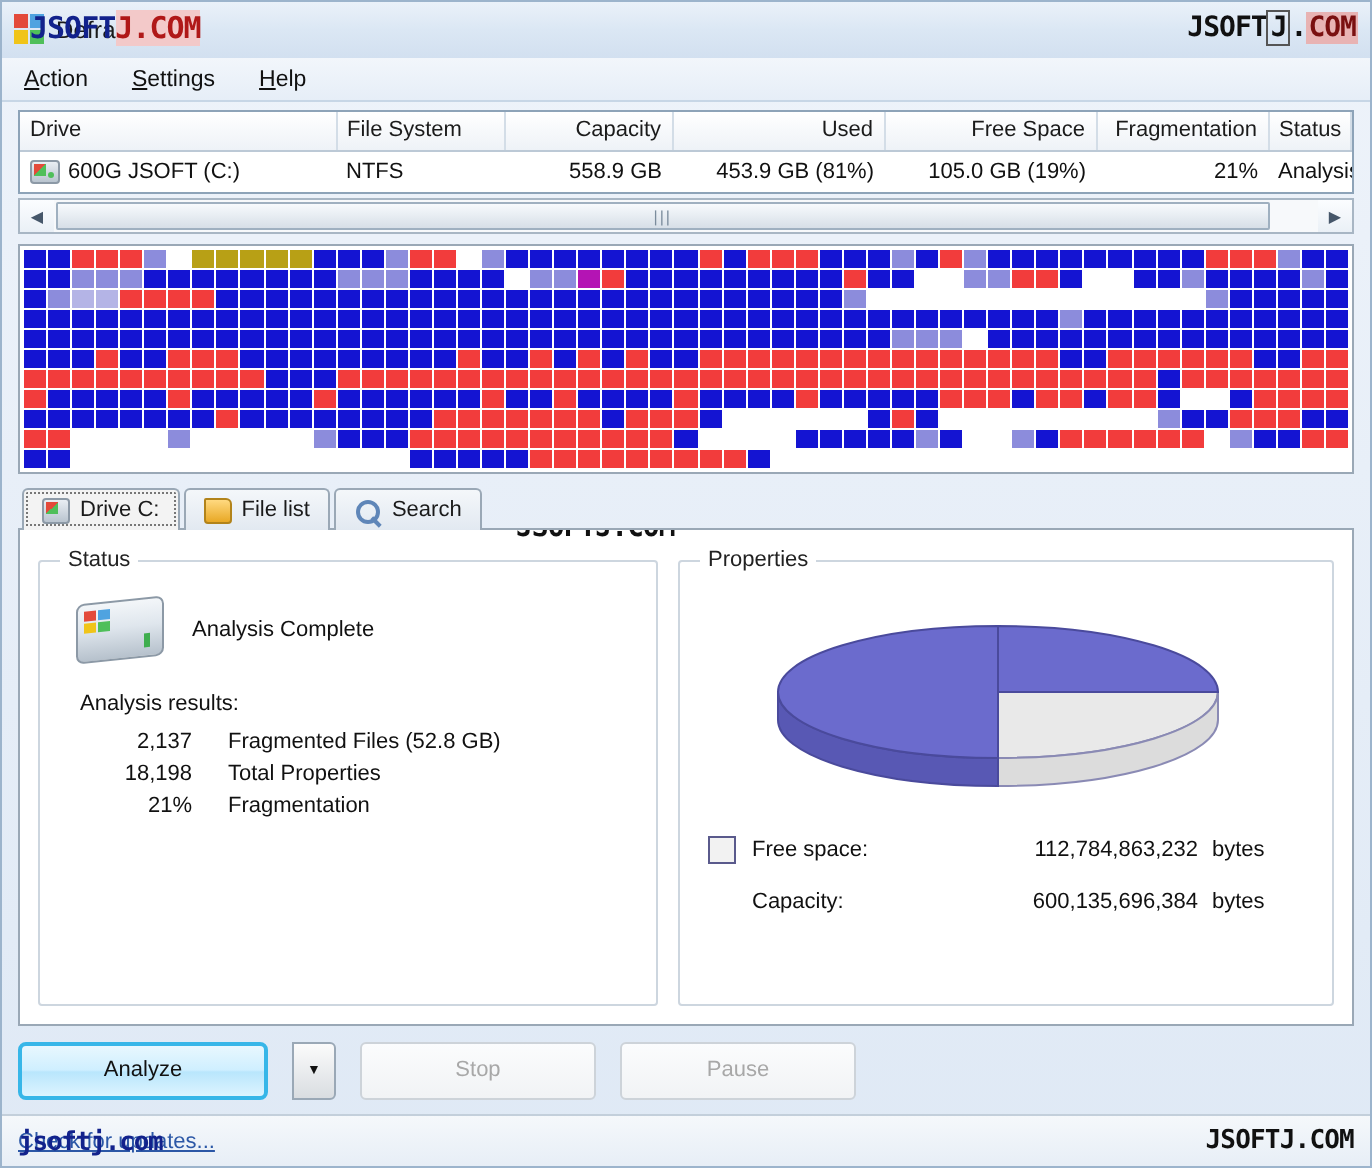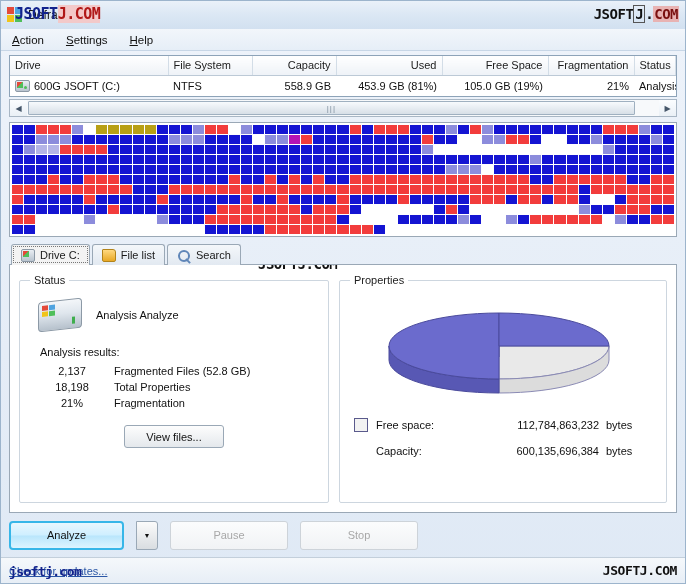--- a/index.html
+++ b/index.html
@@ -190,21 +190,21 @@
   .st-disk .flag i { position:absolute; width:6px;height:5px; display:block;}
   .st-disk .flag i:nth-child(1){left:0;top:0;background:#e34a3a;}
   .st-disk .flag i:nth-child(2){left:7px;top:0;background:#4fa3e0;}
   .st-disk .flag i:nth-child(3){left:0;top:6px;background:#f0c419;}
   .st-disk .flag i:nth-child(4){left:7px;top:6px;background:#4fbf5a;}
   .st-disk .led { position:absolute; right:6px; bottom:4px; width:3px;height:7px; background:#3fae4e;}
   .st-msg { font-size: 11px; color: #111; }
   .st-lbl { margin: 16px 0 5px 10px; font-size: 11px; color:#111; }
   table.res { margin-left: 18px; border-collapse: collapse; }
   table.res td { font-size: 11px; color: #111; padding: 1px 0; height:16px;}
-  table.res td.num { text-align: center; padding-right: 18px; width: 66px; }
+  table.res td.num { text-align: right; padding-right: 18px; width: 66px; }
   .btn {
     font-family: "Liberation Sans", sans-serif; font-size: 11px; color: #111;
     border: 1px solid #9aa8b6; border-radius: 3px;
     background: linear-gradient(#fdfdfd, #e4e8ec);
     height: 23px; padding: 0 12px; cursor: default;
   }
   .viewfiles-wrap { text-align: center; margin-top: 14px; }
   .btn.viewfiles { width: 100px; }
 
   
@@ -226,21 +226,21 @@
     font-size: 14px; color: #111; letter-spacing: -0.5px;
     pointer-events: none; z-index: 5;
   }
 
   
   .actions {
     flex: 0 0 44px; display: flex; align-items: center;
     padding: 0 8px; gap: 12px;
   }
   .btn.primary {
-    width: 115px; height: 29px;
+    width: 125px; height: 29px;
     border: 2px solid #37b6e8; border-radius: 4px;
     background: linear-gradient(#e8f7fe 0%, #cfefff 48%, #b9e6fc 52%, #ddf4ff 100%);
   }
   .split { display: flex; height: 29px; }
   .btn.split-main {
     width: 92px; height: 29px; border-radius: 3px 0 0 3px; border-right: none;
     background: linear-gradient(#fbfbfb, #d9dde1);
   }
   .btn.split-arrow {
     width: 22px; height: 29px; border-radius: 0 3px 3px 0; padding: 0;
@@ -980,42 +980,39 @@
       <div class="st-top">
         <span class="st-disk">
           <span class="flag">
               <i></i>
               <i></i>
               <i></i>
               <i></i>
             </span>
           <span class="led"></span>
         </span>
-        <span class="st-msg">Analysis Analyze</span>
+        <span class="st-msg">Analysis Complete</span>
       </div>
       <div class="st-lbl">Analysis results:</div>
       <table class="res">
         <tbody>
             <tr>
           <td class="num">2,137</td>
           <td>Fragmented Files (52.8 GB)</td>
         </tr>
         <tr>
           <td class="num">18,198</td>
           <td>Total Properties</td>
         </tr>
         <tr>
           <td class="num">21%</td>
           <td>Fragmentation</td>
         </tr>
       </tbody>
         </table>
-      <div class="viewfiles-wrap">
-        <button class="btn viewfiles">View files...</button>
-      </div>
     </fieldset>
 
     <fieldset class="grp props">
       <legend>Properties</legend>
 
       <div class="pie-area">
         <svg class="pie-svg" width="240" height="110" viewBox="0 0 240 110">
 
           <path d="M116 48 L226 48 A110 33 0 0 1 116 81 Z" fill="#e9e9e9" stroke="#8a8ab4" stroke-width="1"></path>
           <path d="M226 48 L226 62 A110 33 0 0 1 116 95 L116 81 A110 33 0 0 0 226 48 Z" fill="#dcdcdc" stroke="#8a8ab4" stroke-width="1"></path>
@@ -1050,22 +1047,22 @@
       </tbody>
         </table>
     </fieldset>
   </div>
 
   <div class="actions">
     <button class="btn primary">Analyze</button>
     <span class="split">
       <button class="btn split-arrow">▼</button>
     </span>
+    <button class="btn disabled">Stop</button>
     <button class="btn disabled">Pause</button>
-    <button class="btn disabled">Stop</button>
   </div>
 
   <div class="statusbar">
     <span class="sb-link">Check for updates...</span>
     <span class="wm-sb-left">jsoftj.com</span>
     <span class="wm-sb-right">JSOFTJ.COM</span>
   </div>
 
 </div>
 

